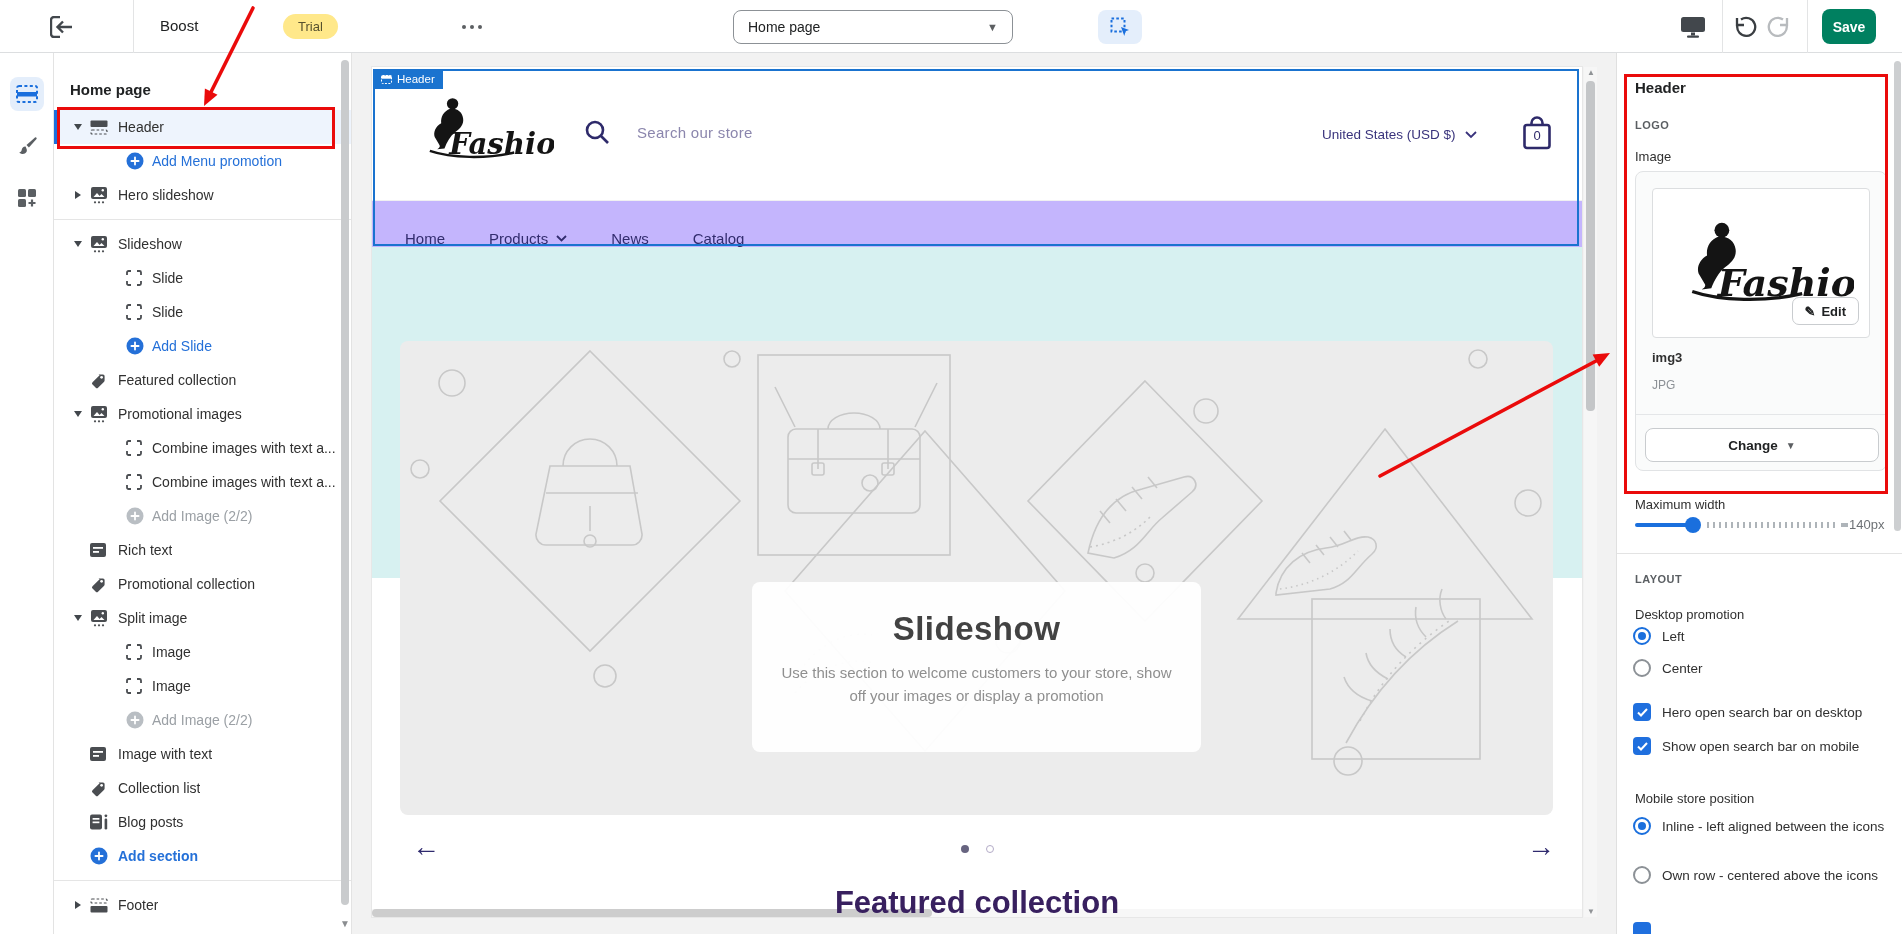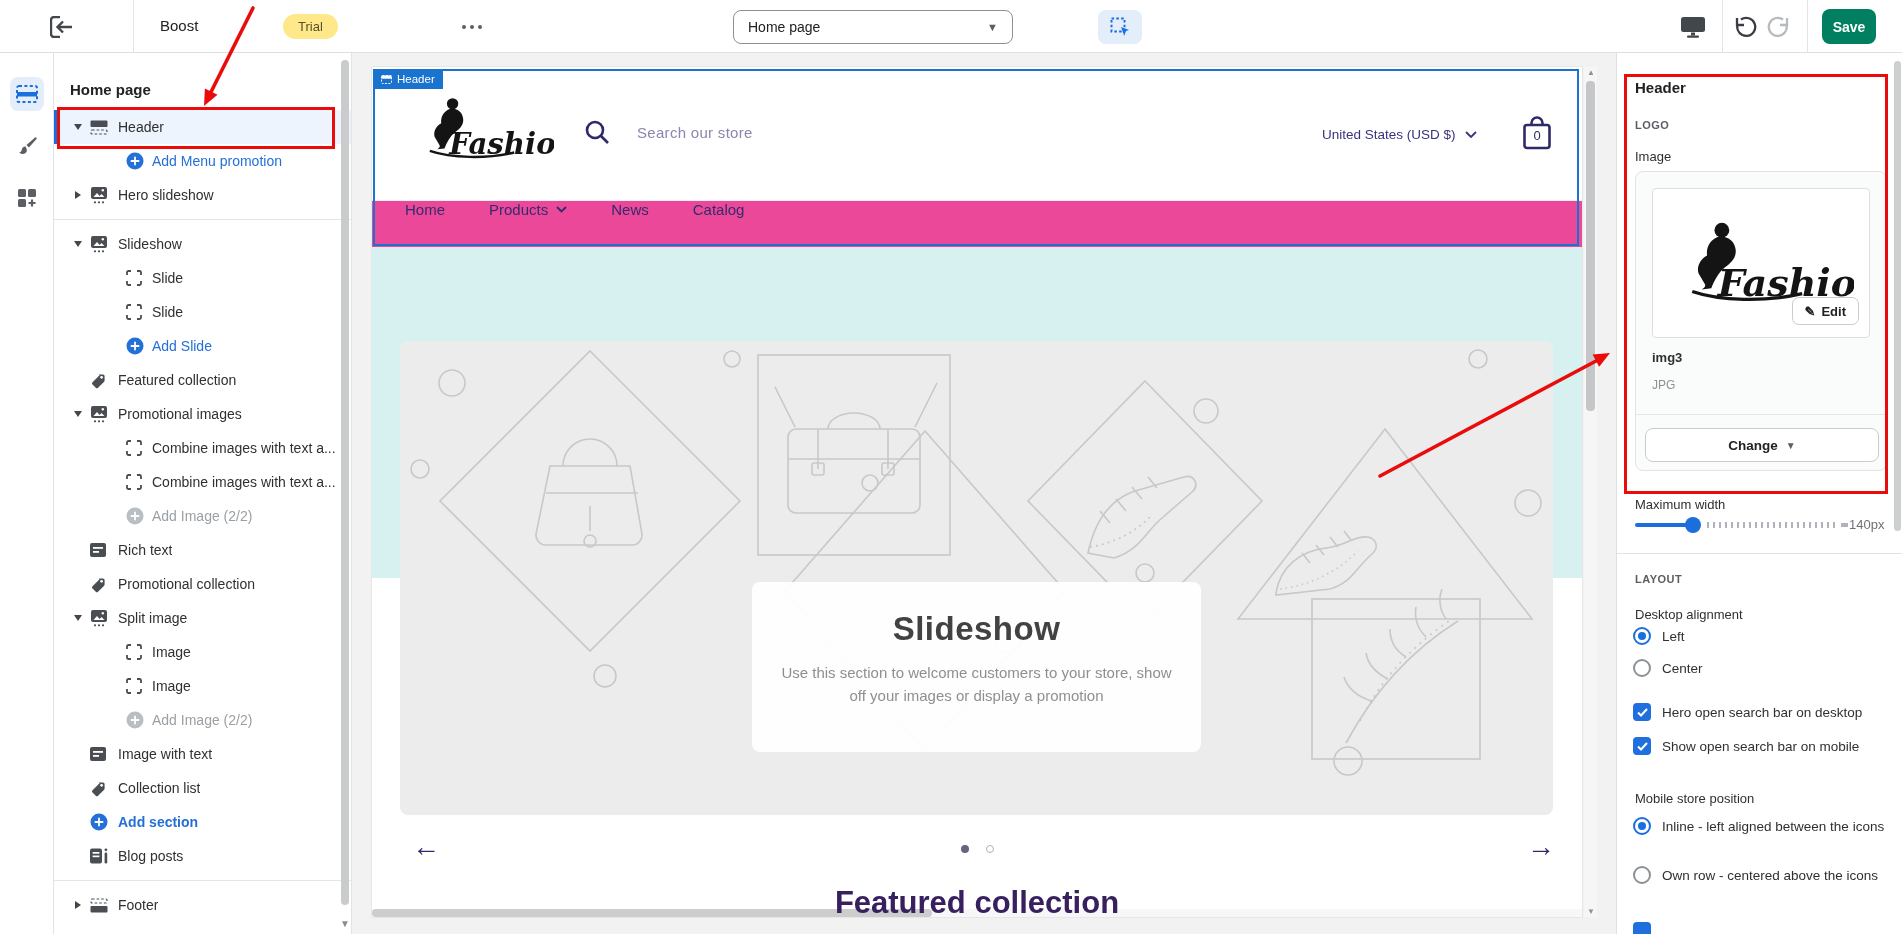--- a/index.html
+++ b/index.html
@@ -58,21 +58,21 @@
 
   .sel-outline{position:absolute;left:1px;top:2px;width:1206px;height:177px;border:2px solid #1a73cf;pointer-events:none;z-index:6}
   .sel-tag{position:absolute;left:1px;top:2px;height:20px;background:#1a73cf;color:#fff;font-size:11.5px;display:flex;align-items:center;gap:5px;padding:0 8px;z-index:7}
 
   .pv-header{position:absolute;left:0;top:0;width:1210px;height:133px;background:#fff}
   .pv-search{position:absolute;left:212px;top:52px;display:flex;align-items:center;gap:26px;cursor:text}
   .pv-search span{font-size:15px;color:#8b86ad;letter-spacing:.3px}
   .pv-locale{position:absolute;left:950px;top:60px;display:flex;align-items:center;gap:9px;font-size:13.5px;color:#39337c;cursor:pointer}
   .pv-cart{position:absolute;left:1150px;top:48px;width:32px;height:38px;cursor:pointer}
   .pv-cart span{position:absolute;left:0;top:13px;width:30px;text-align:center;font-size:13px;color:#2e2a6a}
-  .pv-nav{position:absolute;left:0;top:133px;width:1210px;height:47px;background:#ec4899;border-top:1px solid #f0f0f2;display:flex;align-items:flex-start;gap:44px;padding-left:33px}
+  .pv-nav{position:absolute;left:0;top:133px;width:1210px;height:47px;background:#c4b5fd;border-top:1px solid #f0f0f2;display:flex;align-items:flex-end;gap:44px;padding-left:33px}
   .pv-nav .nav-item{font-size:15px;color:#322c6e;display:flex;align-items:center;gap:8px;cursor:pointer}
 
   .pv-slideshow{position:absolute;left:0;top:180px;width:1210px;height:331px;background:#d7f1f1}
   .illo-card{position:absolute;left:28px;top:274px;width:1153px;height:474px;background:#ececec;border-radius:8px;overflow:hidden}
   .slide-overlay{position:absolute;left:380px;top:515px;width:449px;height:170px;background:rgba(255,255,255,.94);border-radius:8px;text-align:center;z-index:3}
   .slide-title{margin-top:28px;font-size:33px;font-weight:600;color:#424242;letter-spacing:.5px}
   .slide-desc{margin:14px auto 0;width:392px;font-size:15px;line-height:1.5;color:#8f8f8f}
   .pv-arrow{position:absolute;top:766px;font-size:28px;color:#2f2a6e;cursor:pointer;z-index:4;line-height:1}
   .pv-dots{position:absolute;left:0;top:778px;width:1210px;display:flex;justify-content:center;gap:17px;z-index:4}
   .pv-dots .dot{width:8px;height:8px;border-radius:50%}
@@ -403,43 +403,43 @@
   <div class="row">
     <span class="caret"></span>
     <span class="ticon">
         <svg width="16" height="17" viewBox="0 0 16 17">
           <path d="M8.6 1.5H13a1.6 1.6 0 0 1 1.6 1.6v4.4c0 .42-.17.83-.47 1.13l-6.1 6.1a1.6 1.6 0 0 1-2.26 0L2.5 11.5a1.6 1.6 0 0 1 0-2.26l6.1-6.1c.3-.3.7-.47 1.13-.47z" fill="#4a4d51" transform="translate(0 1)"></path>
           <circle cx="11.6" cy="5.3" r="1.35" fill="#fff"></circle>
         </svg>
       </span>
     <span class="lbl">Collection list</span>
   </div>
-  <div class="row link">
-    <span class="caret"></span>
-    <span class="ticon">
-        <svg width="18" height="18" viewBox="0 0 18 18">
-          <circle cx="9" cy="9" r="8.5" fill="#2470d8"></circle>
-          <rect x="4.5" y="8.1" width="9" height="1.8" rx=".9" fill="#fff"></rect>
-          <rect x="8.1" y="4.5" width="1.8" height="9" rx=".9" fill="#fff"></rect>
-        </svg>
-      </span>
-    <span class="lbl" style="font-weight:600">Add section</span>
-  </div>
   <div class="row">
     <span class="caret"></span>
     <span class="ticon">
         <svg width="18" height="16" viewBox="0 0 18 16">
           <rect x="0" y="0.5" width="12" height="15" rx="2" fill="#4a4d51"></rect>
           <rect x="2.6" y="4" width="6.8" height="1.7" fill="#fff"></rect>
           <rect x="2.6" y="7.5" width="6.8" height="1.7" fill="#fff"></rect>
           <rect x="14.6" y="4.5" width="2.6" height="11" rx="1.2" fill="#4a4d51"></rect>
           <circle cx="15.9" cy="1.8" r="1.4" fill="#4a4d51"></circle>
         </svg>
       </span>
     <span class="lbl">Blog posts</span>
+  </div>
+  <div class="row link">
+    <span class="caret"></span>
+    <span class="ticon">
+        <svg width="18" height="18" viewBox="0 0 18 18">
+          <circle cx="9" cy="9" r="8.5" fill="#2470d8"></circle>
+          <rect x="4.5" y="8.1" width="9" height="1.8" rx=".9" fill="#fff"></rect>
+          <rect x="8.1" y="4.5" width="1.8" height="9" rx=".9" fill="#fff"></rect>
+        </svg>
+      </span>
+    <span class="lbl" style="font-weight:600">Add section</span>
   </div>
 
   <div class="sb-div"></div>
 
   <div class="row">
     <span class="caret right">
         <i></i>
       </span>
     <span class="ticon">
         <svg width="18" height="15" viewBox="0 0 18 15">
@@ -609,21 +609,21 @@
   <div class="slider">
     <div class="sl-fill"></div>
     <div class="sl-dots"></div>
     <div class="sl-end"></div>
     <div class="sl-thumb"></div>
     <span class="sl-val">140px</span>
   </div>
 
   <div class="pn-hr"></div>
   <div class="pn-cap" style="top:520px">LAYOUT</div>
-  <div class="pn-label" style="top:554px">Desktop alignment</div>
+  <div class="pn-label" style="top:554px">Desktop promotion</div>
 
   <div class="choice" style="top:574px">
     <span class="radio on"></span>
     <span class="txt">Left</span>
   </div>
   <div class="choice" style="top:606px">
     <span class="radio off"></span>
     <span class="txt">Center</span>
   </div>
 

